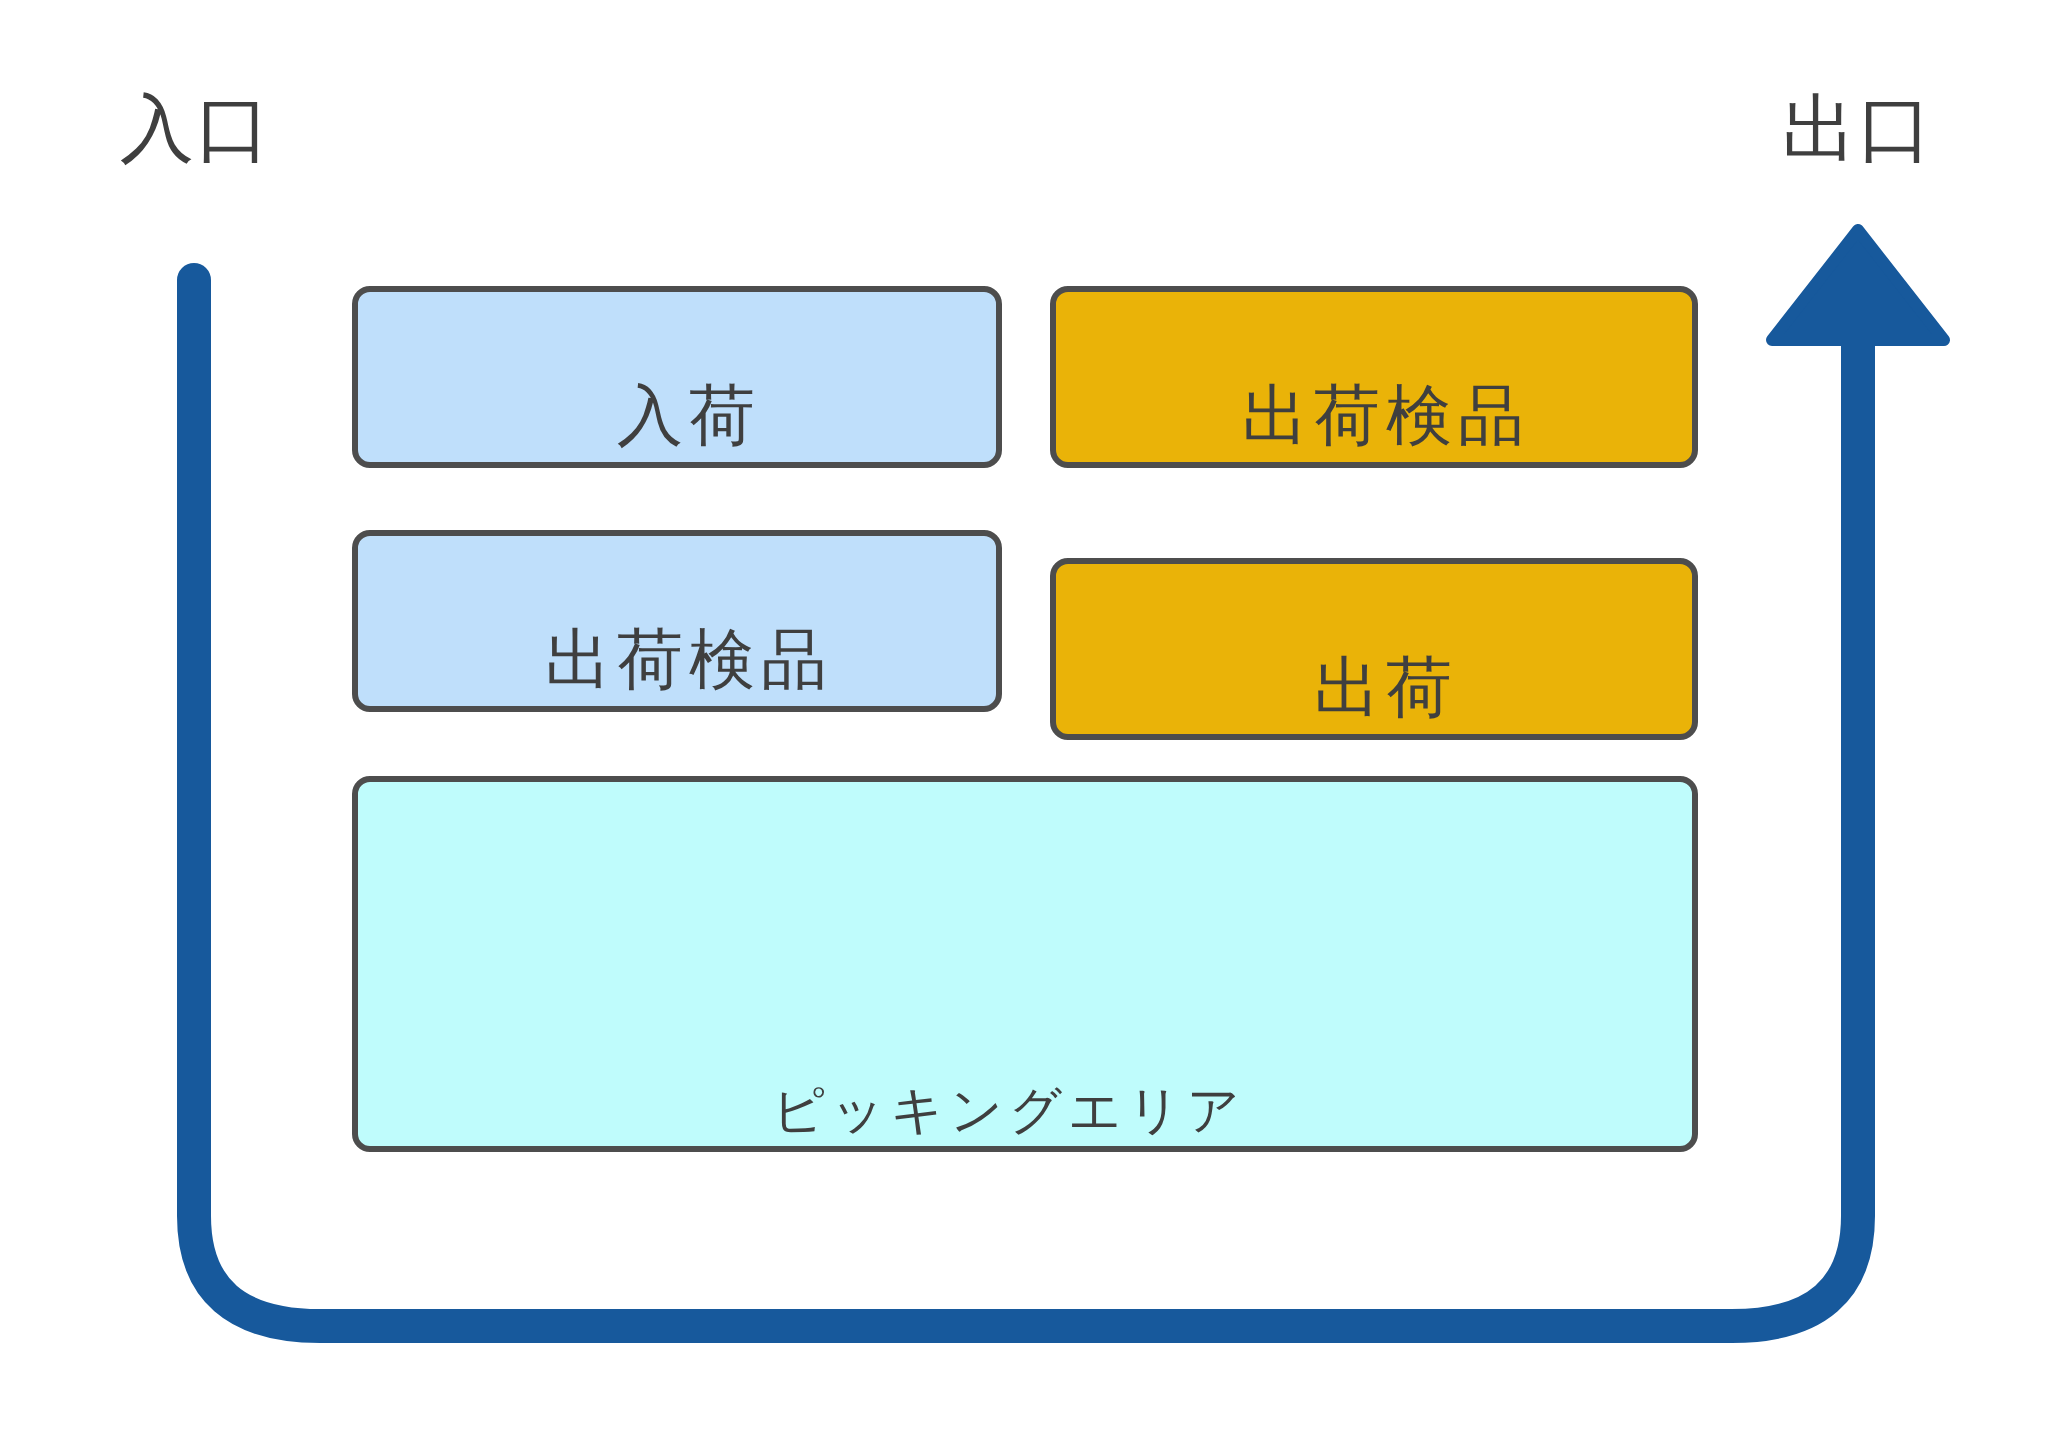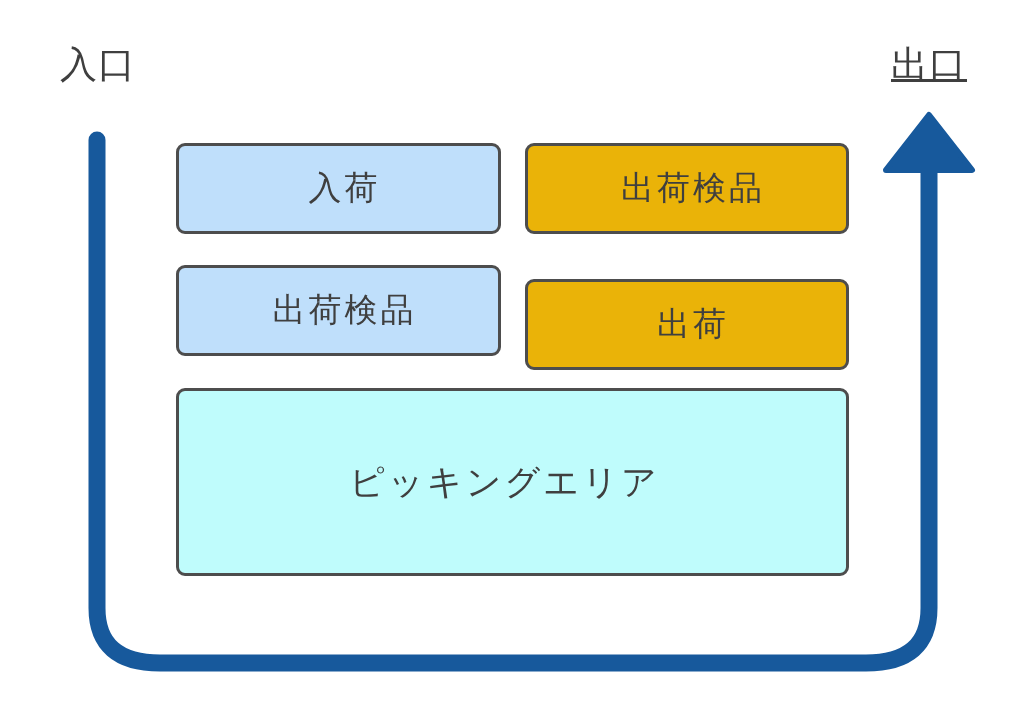--- a/index.html
+++ b/index.html
@@ -26,48 +26,48 @@
   }
   .edge-label {
     position: absolute;
     font-size: 37px;
     line-height: 1;
     color: #3f3f3f;
     letter-spacing: 1px;
     white-space: nowrap;
   }
   #label-entrance { left: 60px; top: 46px; }
-  #label-exit { left: 891px; top: 46px; text-decoration: underline; }
+  #label-exit { left: 891px; top: 46px; }
 
   .zone-box {
     position: absolute;
     box-sizing: border-box;
     border: 3px solid #4d4d4d;
     border-radius: 9px;
     display: flex;
-    align-items: center;
+    align-items: flex-end;
     justify-content: center;
     padding-left: 12px;
   }
   .zone-label {
     font-size: 33px;
     color: #3f3f3f;
     letter-spacing: 3px;
     white-space: nowrap;
   }
   .zone-inbound  { background: #bfdffb; }
   .zone-outbound { background: #eab308; }
   .zone-picking  { background: #bffcfc; }
 
   #box-inbound         { left: 176px; top: 143px; width: 325px; height: 91px; }
   #box-outbound-check  { left: 525px; top: 143px; width: 324px; height: 91px; }
   #box-inbound-check   { left: 176px; top: 265px; width: 325px; height: 91px; }
   #box-outbound        { left: 525px; top: 279px; width: 324px; height: 91px; }
   #box-picking         { left: 176px; top: 388px; width: 673px; height: 188px; }
-  #box-picking .zone-label { font-size: 35px; transform: translateX(-14px); }
+  #box-picking .zone-label { font-size: 26px; transform: translateX(-14px); }
 </style>
 </head>
 <body>
 
 <div id="canvas">
 
   <svg id="flow-svg" viewBox="0 0 1024 724">
     <path d="M 97 140 L 97 608 Q 97 663 160 663 L 866 663 Q 929 663 929 608 L 929 165" fill="none" stroke="#17599c" stroke-width="17" stroke-linecap="round" stroke-linejoin="round"></path>
     <path d="M 929 115 L 972 170 L 886 170 Z" fill="#17599c" stroke="#17599c" stroke-width="6" stroke-linejoin="round"></path>
   </svg>

